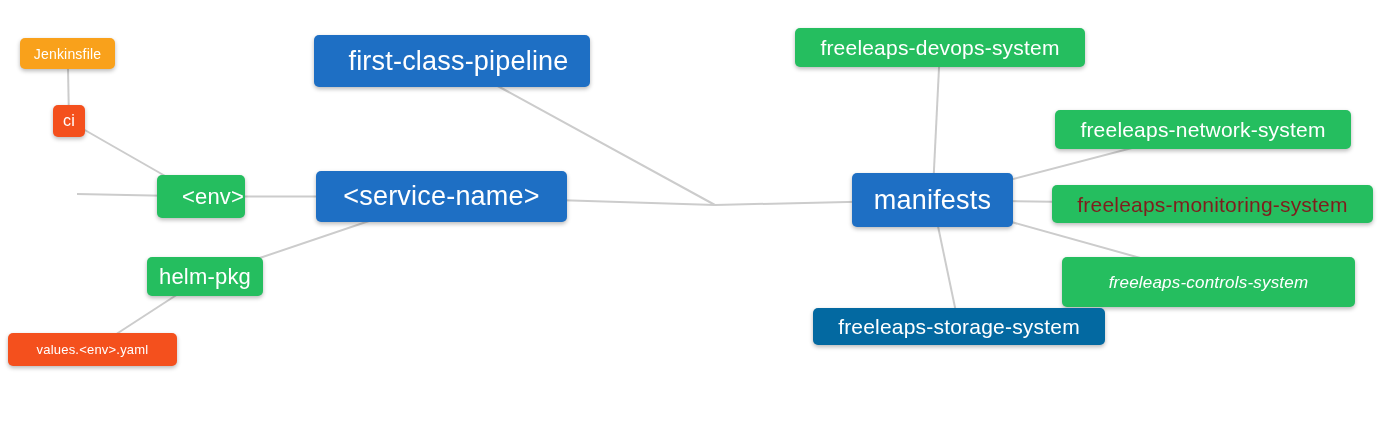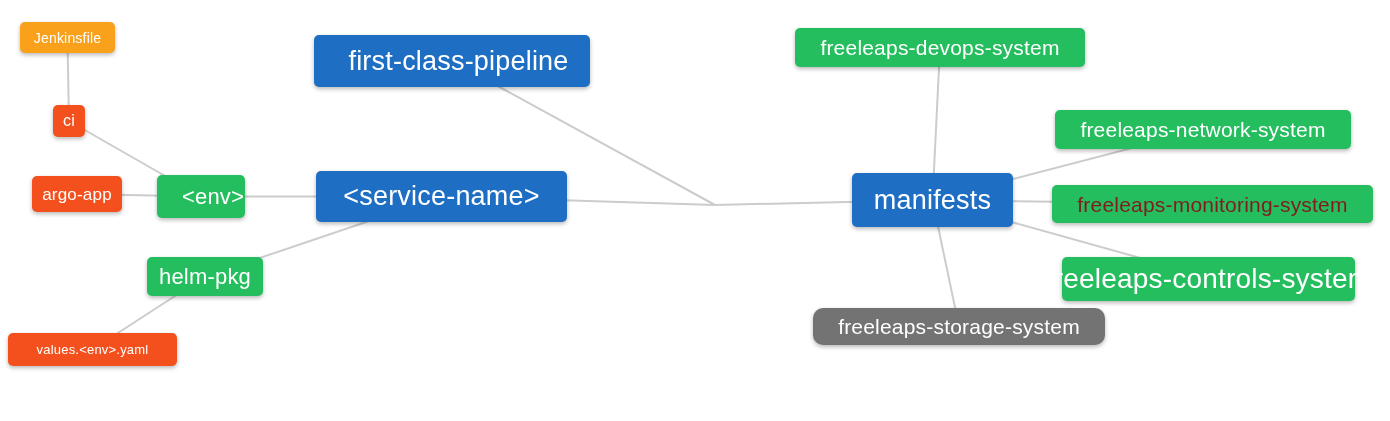--- a/index.html
+++ b/index.html
@@ -53,27 +53,26 @@
       <line x1="441.5" y1="196.5" x2="715" y2="205" stroke="#cccccc" stroke-width="2"></line>
       <line x1="452" y1="61" x2="715" y2="205" stroke="#cccccc" stroke-width="2"></line>
       <line x1="715" y1="205" x2="932.5" y2="200" stroke="#cccccc" stroke-width="2"></line>
       <line x1="932.5" y1="200" x2="940" y2="47.5" stroke="#cccccc" stroke-width="2"></line>
       <line x1="932.5" y1="200" x2="1203" y2="129.5" stroke="#cccccc" stroke-width="2"></line>
       <line x1="932.5" y1="200" x2="1212.5" y2="204" stroke="#cccccc" stroke-width="2"></line>
       <line x1="932.5" y1="200" x2="1208.5" y2="277" stroke="#cccccc" stroke-width="2"></line>
       <line x1="932.5" y1="200" x2="959" y2="326.5" stroke="#cccccc" stroke-width="2"></line>
     </svg>
 
-<div class="node" style="left: 20px; top: 22px; width: 95px; height: 31px; background: rgb(249, 161, 27); font-size: 14px; color: rgb(255, 255, 255);">Jenkinsfile</div>
+<div class="node" style="left: 20px; top: 38px; width: 95px; height: 31px; background: rgb(249, 161, 27); font-size: 14px; color: rgb(255, 255, 255);">Jenkinsfile</div>
     <div class="node" style="left: 53px; top: 105px; width: 32px; height: 32px; background: rgb(244, 80, 29); font-size: 16px; color: rgb(255, 255, 255);">ci</div>
-    <div class="node" style="left: 32px; top: 176px; width: 90px; height: 36px; background: rgb(244, 80, 29); font-size: 17px; color: rgb(255, 255, 255);">argo-app</div>
     <div class="node" style="left: 157px; top: 175px; width: 88px; height: 43px; background: rgb(37, 190, 95); font-size: 22px; color: rgb(255, 255, 255); padding-left: 24px;">&lt;env&gt;</div>
     <div class="node" style="left: 316px; top: 171px; width: 251px; height: 51px; background: rgb(30, 111, 196); font-size: 27px; color: rgb(255, 255, 255);">&lt;service-name&gt;</div>
     <div class="node" style="left: 314px; top: 35px; width: 276px; height: 52px; background: rgb(30, 111, 196); font-size: 27px; color: rgb(255, 255, 255); padding-left: 13px;">first-class-pipeline</div>
     <div class="node" style="left: 852px; top: 173px; width: 161px; height: 54px; background: rgb(30, 111, 196); font-size: 27px; color: rgb(255, 255, 255);">manifests</div>
     <div class="node" style="left: 795px; top: 28px; width: 290px; height: 39px; background: rgb(37, 190, 95); font-size: 21px; color: rgb(255, 255, 255);">freeleaps-devops-system</div>
     <div class="node" style="left: 1055px; top: 110px; width: 296px; height: 39px; background: rgb(37, 190, 95); font-size: 21px; color: rgb(255, 255, 255);">freeleaps-network-system</div>
     <div class="node" style="left: 1052px; top: 185px; width: 321px; height: 38px; background: rgb(37, 190, 95); font-size: 21px; color: #7f1d1d;">freeleaps-monitoring-system</div>
-    <div class="node" style="left: 1062px; top: 257px; width: 293px; height: 44px; background: rgb(37, 190, 95); font-size: 28px; color: rgb(255, 255, 255);">freeleaps-controls-system</div>
-    <div class="node" style="left: 813px; top: 308px; width: 292px; height: 37px; background: #737373; font-size: 21px; color: rgb(255, 255, 255); border-radius: 10px;">freeleaps-storage-system</div>
+    <div class="node" style="left: 1062px; top: 257px; width: 293px; height: 50px; background: rgb(37, 190, 95); font-size: 17px; color: rgb(255, 255, 255); font-style: italic;">freeleaps-controls-system</div>
+    <div class="node" style="left: 813px; top: 308px; width: 292px; height: 37px; background: #0369a1; font-size: 21px; color: rgb(255, 255, 255);">freeleaps-storage-system</div>
     <div class="node" style="left: 147px; top: 257px; width: 116px; height: 39px; background: rgb(37, 190, 95); font-size: 22px; color: rgb(255, 255, 255);">helm-pkg</div>
     <div class="node" style="left: 8px; top: 333px; width: 169px; height: 33px; background: rgb(244, 80, 29); font-size: 13px; color: rgb(255, 255, 255);">values.&lt;env&gt;.yaml</div>
   </div>
 
 </body></html>

